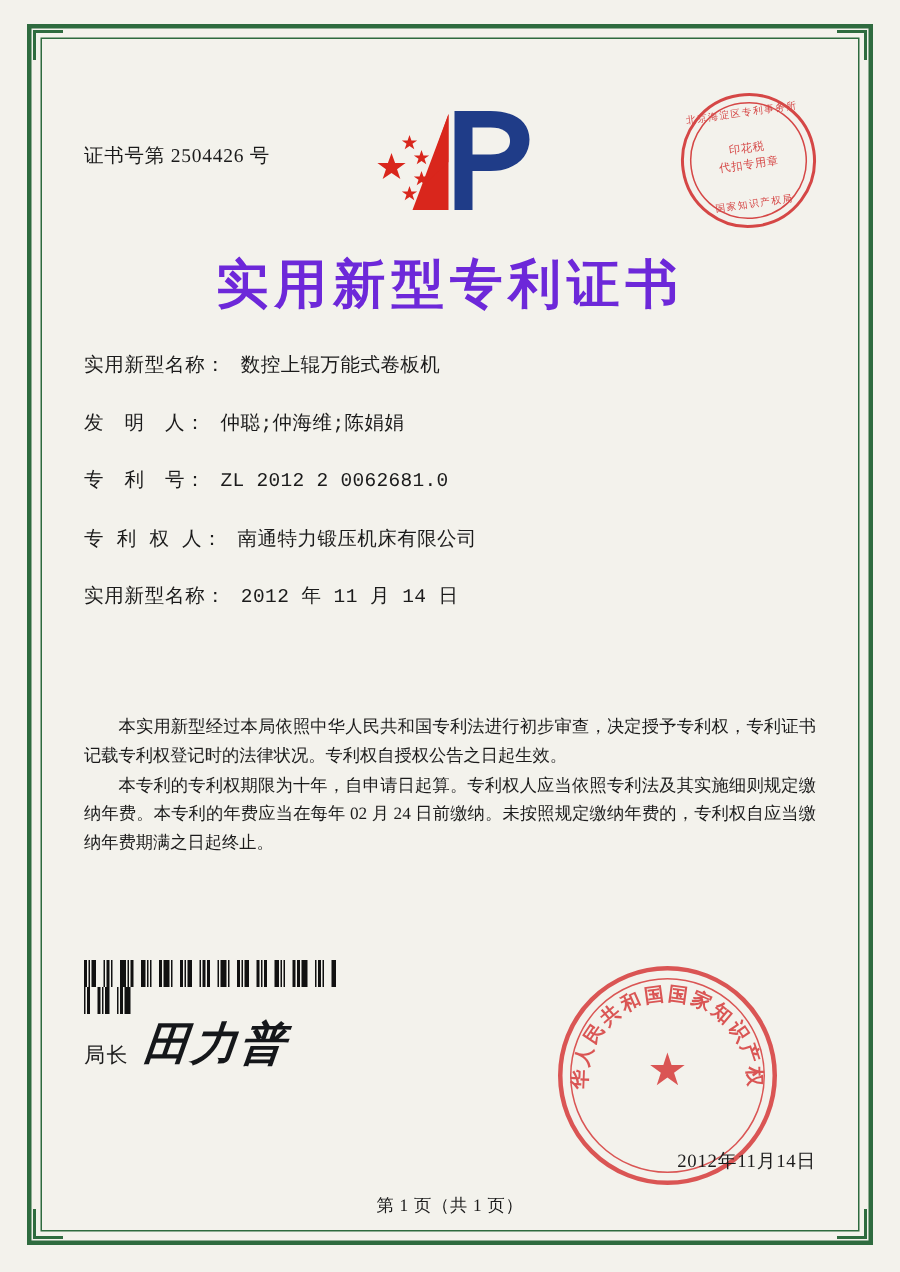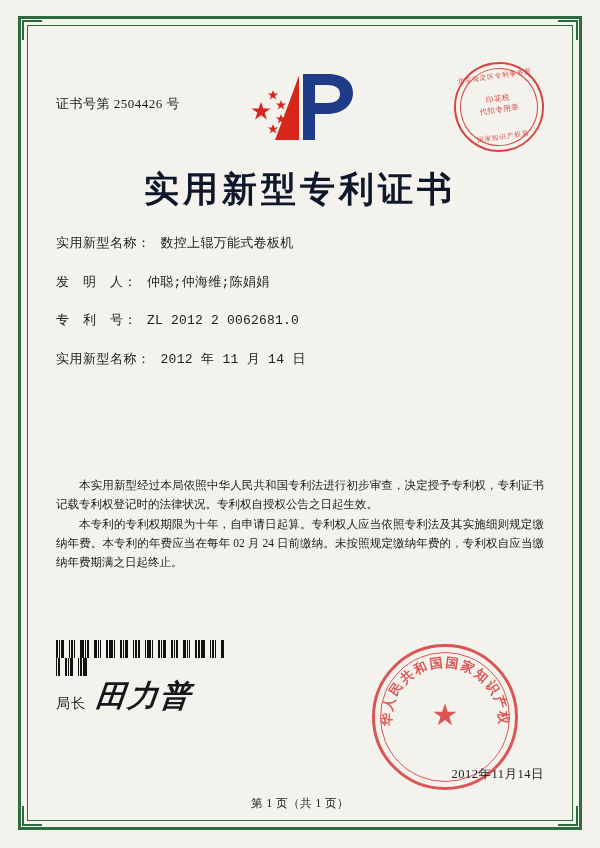--- a/index.html
+++ b/index.html
@@ -132,21 +132,21 @@
   
   .doc-title {
     position: absolute;
     left: 0;
     right: 0;
     top: 118px;
     text-align: center;
     font-size: 35px;
     font-weight: bold;
     letter-spacing: 4px;
-    color: #0f172a;
+    color: #6d28d9;
     font-family: "DejaVu Sans", sans-serif;
   }
 
   
   .fields {
     position: absolute;
     left: 8px;
     right: 8px;
     top: 186px;
     font-family: Liberation Mono, monospace;
@@ -341,20 +341,24 @@
         <span class="field-label">实用新型名称：</span>
         <span class="field-value">数控上辊万能式卷板机</span>
       </div>
       <div class="field-row">
         <span class="field-label">发　明　人：</span>
         <span class="field-value">仲聪;仲海维;陈娟娟</span>
       </div>
       <div class="field-row">
         <span class="field-label">专　利　号：</span>
         <span class="field-value sp">ZL 2012 2 0062681.0</span>
+      </div>
+      <div class="field-row">
+        <span class="field-label">专 利 权 人：</span>
+        <span class="field-value">南通特力锻压机床有限公司</span>
       </div>
       <div class="field-row">
         <span class="field-label">实用新型名称：</span>
         <span class="field-value">2012 年 11 月 14 日</span>
       </div>
     </div>
 
     <div class="paras">
       <p>本实用新型经过本局依照中华人民共和国专利法进行初步审查，决定授予专利权，专利证书记载专利权登记时的法律状况。专利权自授权公告之日起生效。</p>
       <p>本专利的专利权期限为十年，自申请日起算。专利权人应当依照专利法及其实施细则规定缴纳年费。本专利的年费应当在每年 02 月 24 日前缴纳。未按照规定缴纳年费的，专利权自应当缴纳年费期满之日起终止。</p>

